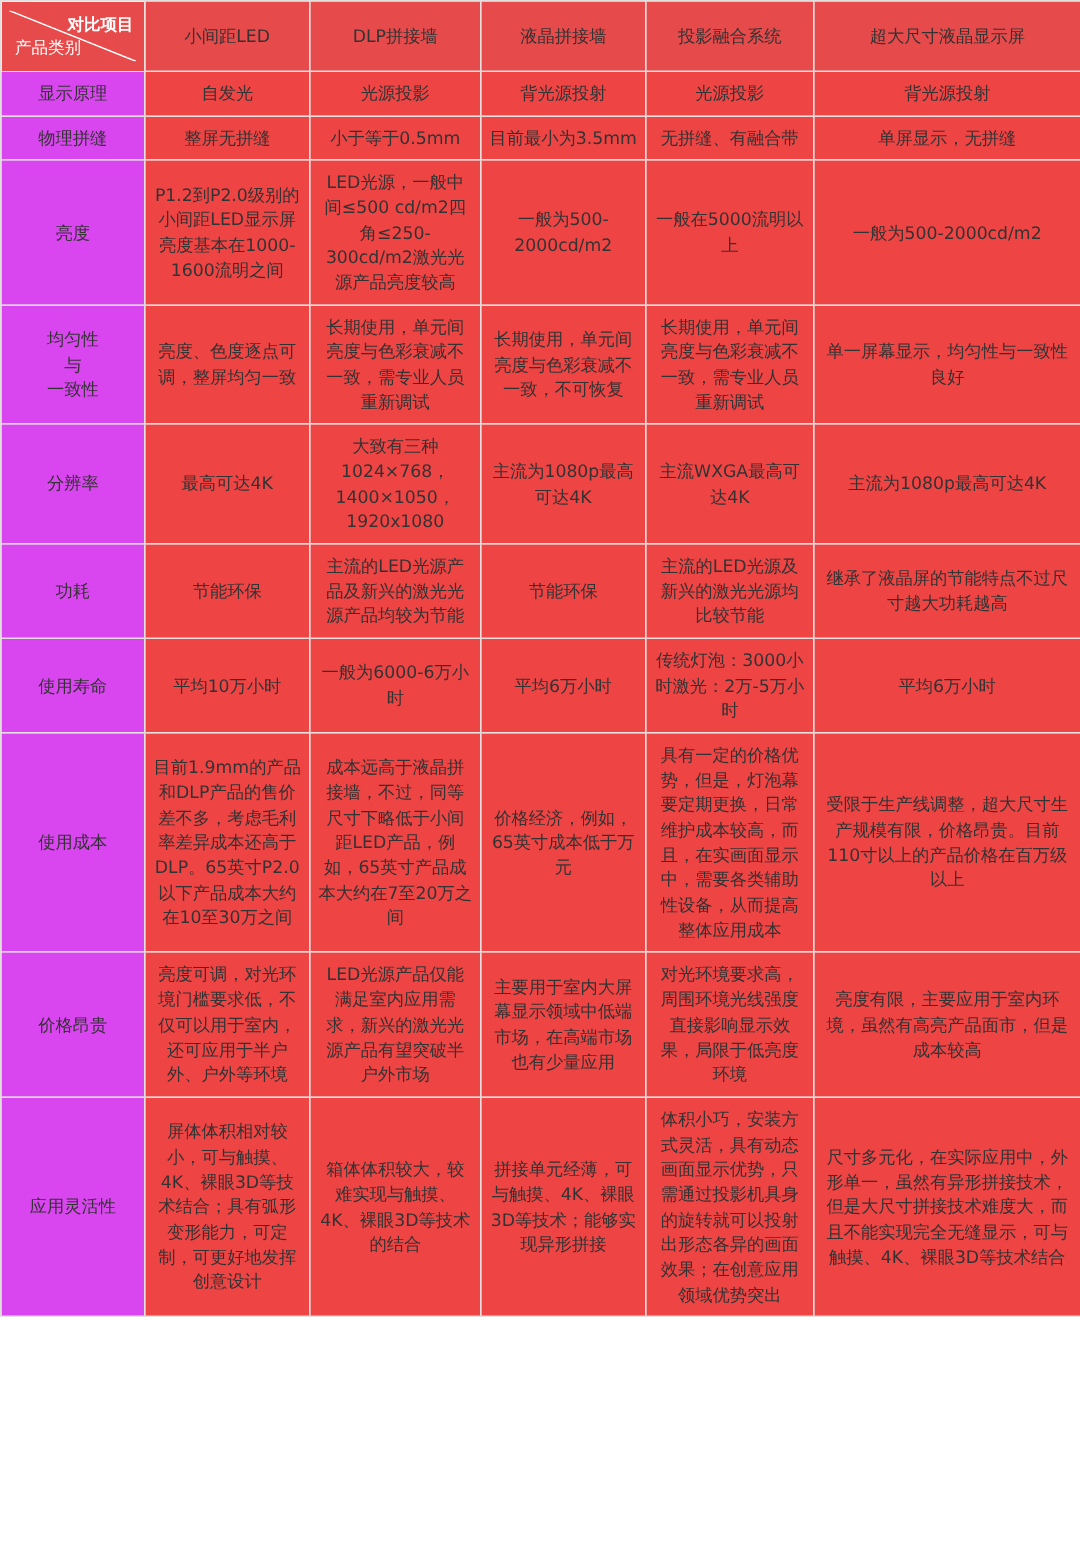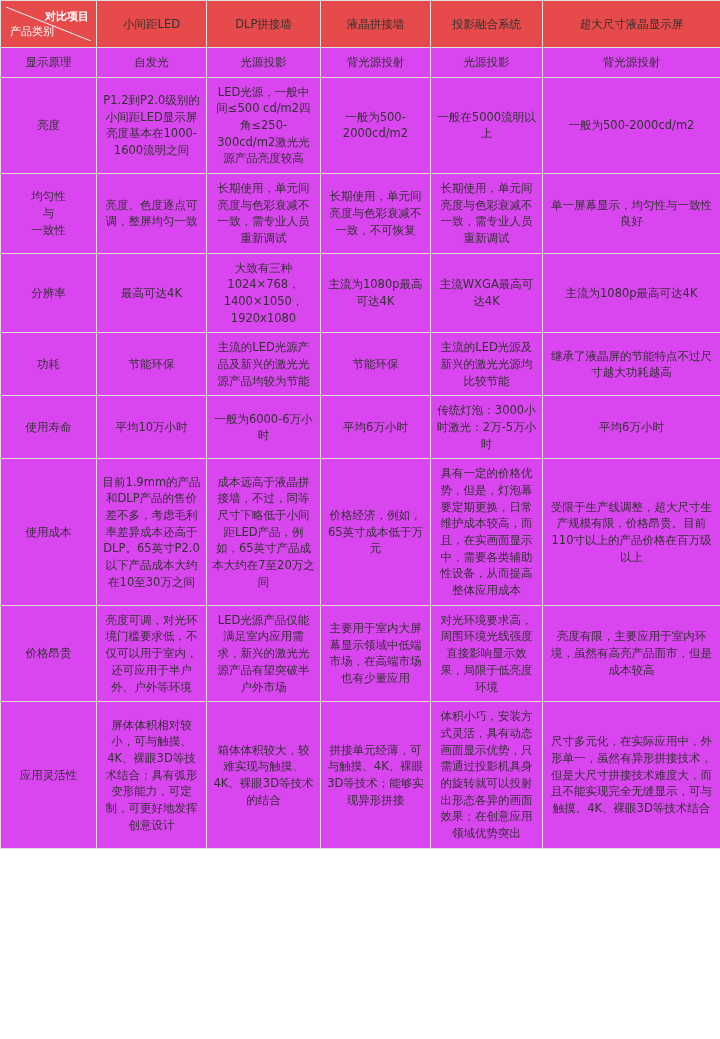--- a/index.html
+++ b/index.html
@@ -87,21 +87,21 @@
     color: #ffffff;
     font-size: 13px;
     border: 1px solid #6f6f6f;
     text-align: center;
     padding: 6px 4px;
   }
   td.row-label.multiline {
     line-height: 1.5;
   }
   td.cell {
-    background: #d946ef;
+    background: #ef4444;
   }
   .cell-text {
     display: block;
   }
 </style>
 </head>
 <body>
 
 <table id="comparison-table">
   <colgroup>
@@ -143,20 +143,38 @@
           <span class="cell-text">背光源投射</span>
         </td>
         <td class="cell">
           <span class="cell-text">光源投影</span>
         </td>
         <td class="cell">
           <span class="cell-text">背光源投射</span>
         </td>
       </tr>
       <tr>
+        <td class="row-label">物理拼缝</td>
+        <td class="cell">
+          <span class="cell-text">整屏无拼缝</span>
+        </td>
+        <td class="cell">
+          <span class="cell-text">小于等于0.5mm</span>
+        </td>
+        <td class="cell">
+          <span class="cell-text">目前最小为3.5mm</span>
+        </td>
+        <td class="cell">
+          <span class="cell-text">无拼缝、有融合带</span>
+        </td>
+        <td class="cell">
+          <span class="cell-text">单屏显示，无拼缝</span>
+        </td>
+      </tr>
+      <tr>
         <td class="row-label">亮度</td>
         <td class="cell">
           <span class="cell-text">P1.2到P2.0级别的小间距LED显示屏亮度基本在1000-1600流明之间</span>
         </td>
         <td class="cell">
           <span class="cell-text">LED光源，一般中间≤500 cd/m2四角≤250-300cd/m2激光光源产品亮度较高</span>
         </td>
         <td class="cell">
           <span class="cell-text">一般为500-2000cd/m2</span>
         </td>

